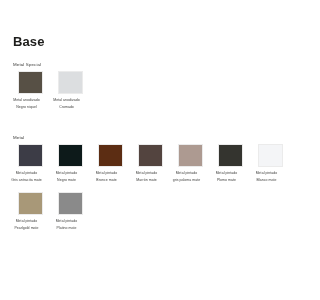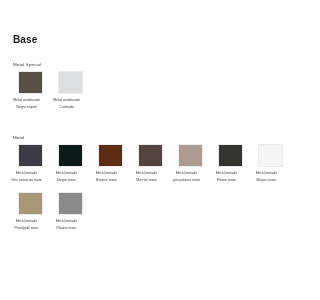--- a/index.html
+++ b/index.html
@@ -22,21 +22,21 @@
     width: 300px;
     height: 300px;
     box-sizing: border-box;
     padding: 0;
   }
 
   .page-title {
     position: absolute;
     left: 13px;
     top: 34px;
-    font-size: 10px;
+    font-size: 13px;
     font-weight: bold;
     color: #1d1d1b;
     letter-spacing: 0.1px;
   }
 
   .section {
     position: absolute;
     left: 0;
     width: 300px;
   }

